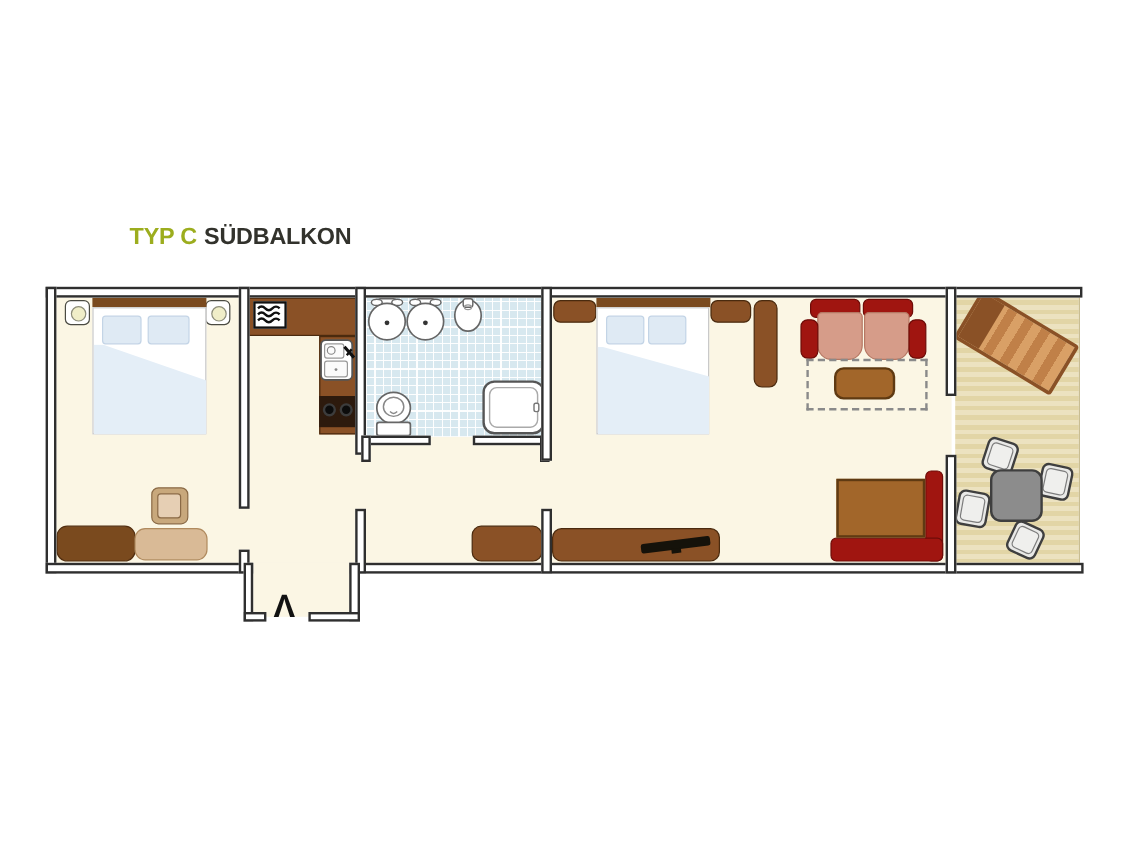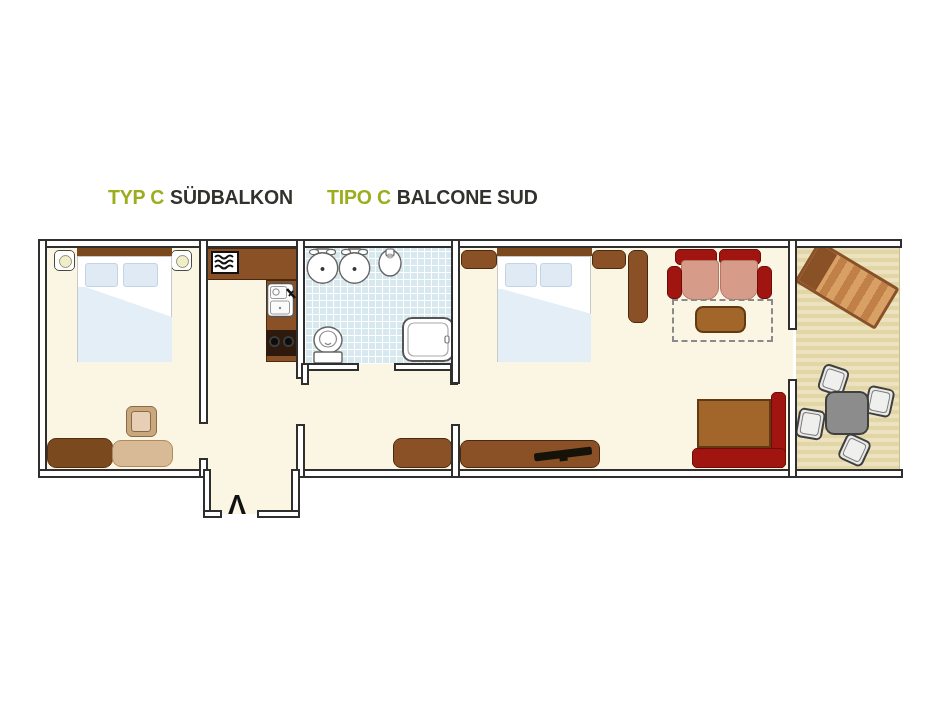--- a/index.html
+++ b/index.html
@@ -38,23 +38,20 @@
   svg{display:block;}
 </style>
 </head>
 <body>
 
 <div id="canvas">
 
   <div class="title" style="left:108px;">
     <span class="accent">TYP C</span><span>SÜDBALKON</span>
   </div>
-  <div class="title" style="left:327px;">
-    <span class="accent">TIPO C</span><span>BALCONE SUD</span>
-  </div>
 
   <div class="floor" style="left:43px;top:244px;width:750px;height:229px;"></div>
   <div class="floor" style="left:207px;top:469px;width:88px;height:45px;"></div>
   <div class="tiles" style="left:305px;top:248px;width:146px;height:116px;"></div>
   <div class="deck" style="left:796px;top:246px;width:104px;height:223px;"></div>
 
   <div class="nstand" style="left:54px;top:250px;width:21px;height:21px;">
     <div class="lamp" style="left:4px;top:4px;width:11px;height:11px;"></div>
   </div>
   <div class="nstand" style="left:171px;top:250px;width:21px;height:21px;">

